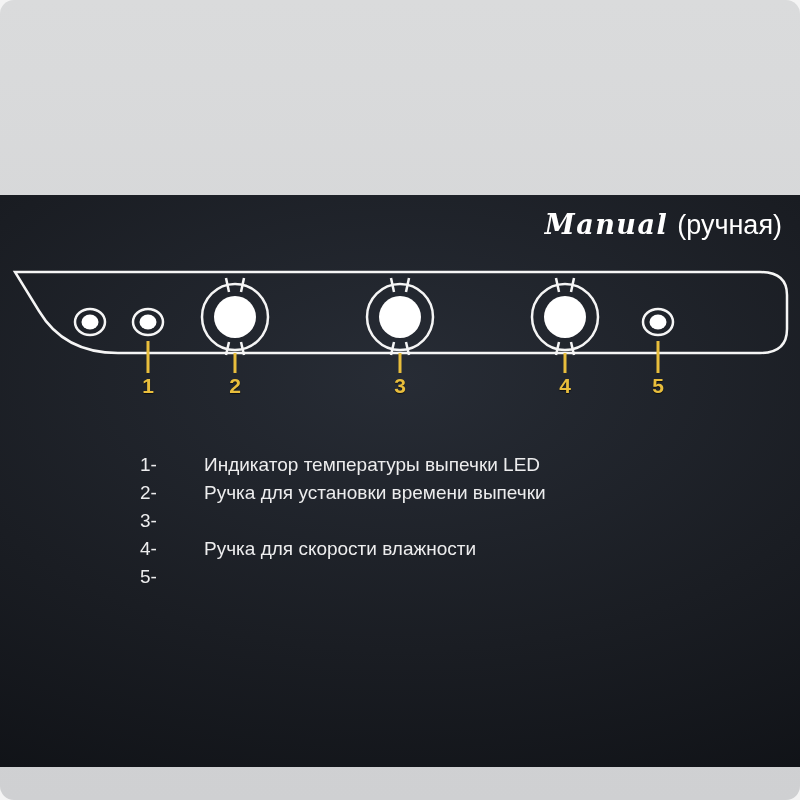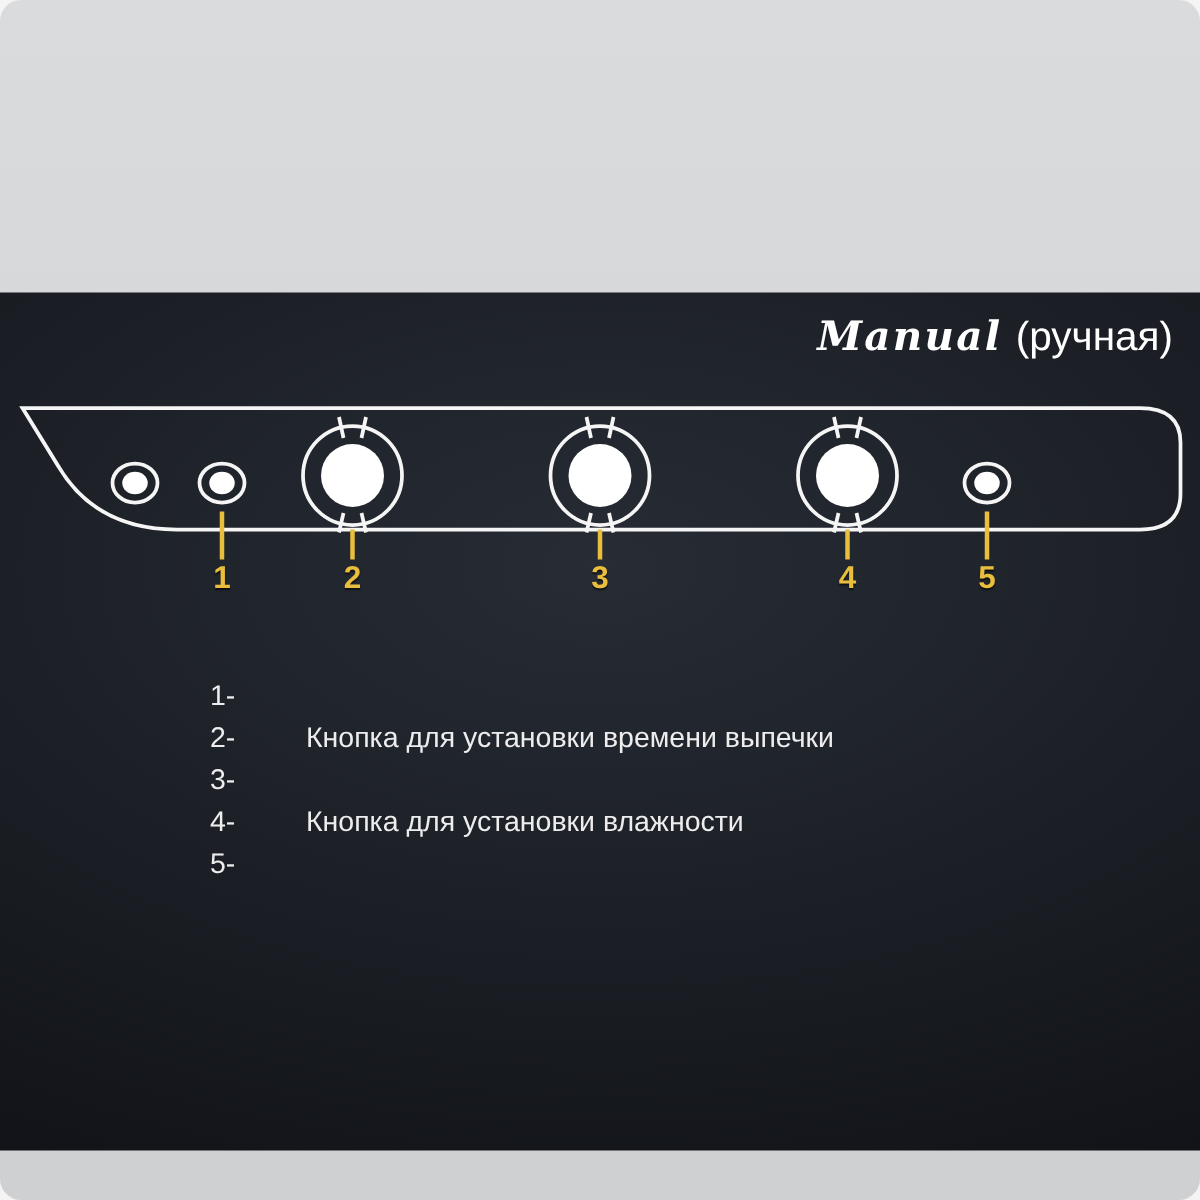--- a/index.html
+++ b/index.html
@@ -102,31 +102,32 @@
 
     <div class="callout-num" style="left:148px">1</div>
     <div class="callout-num" style="left:235px">2</div>
     <div class="callout-num" style="left:400px">3</div>
     <div class="callout-num" style="left:565px">4</div>
     <div class="callout-num" style="left:658px">5</div>
 
     <div class="legend">
       <div class="legend-row">
         <span class="legend-num">1-</span>
+        <span class="legend-text">Индикатор температуры выпечки LED</span>
       </div>
       <div class="legend-row">
         <span class="legend-num">2-</span>
-        <span class="legend-text">Кнопка для установки времени выпечки</span>
+        <span class="legend-text">Ручка для установки времени выпечки</span>
       </div>
       <div class="legend-row">
         <span class="legend-num">3-</span>
       </div>
       <div class="legend-row">
         <span class="legend-num">4-</span>
-        <span class="legend-text">Кнопка для установки влажности</span>
+        <span class="legend-text">Ручка для скорости влажности</span>
       </div>
       <div class="legend-row">
         <span class="legend-num">5-</span>
       </div>
     </div>
 
   </div>
 </div>
 
 </body></html>

